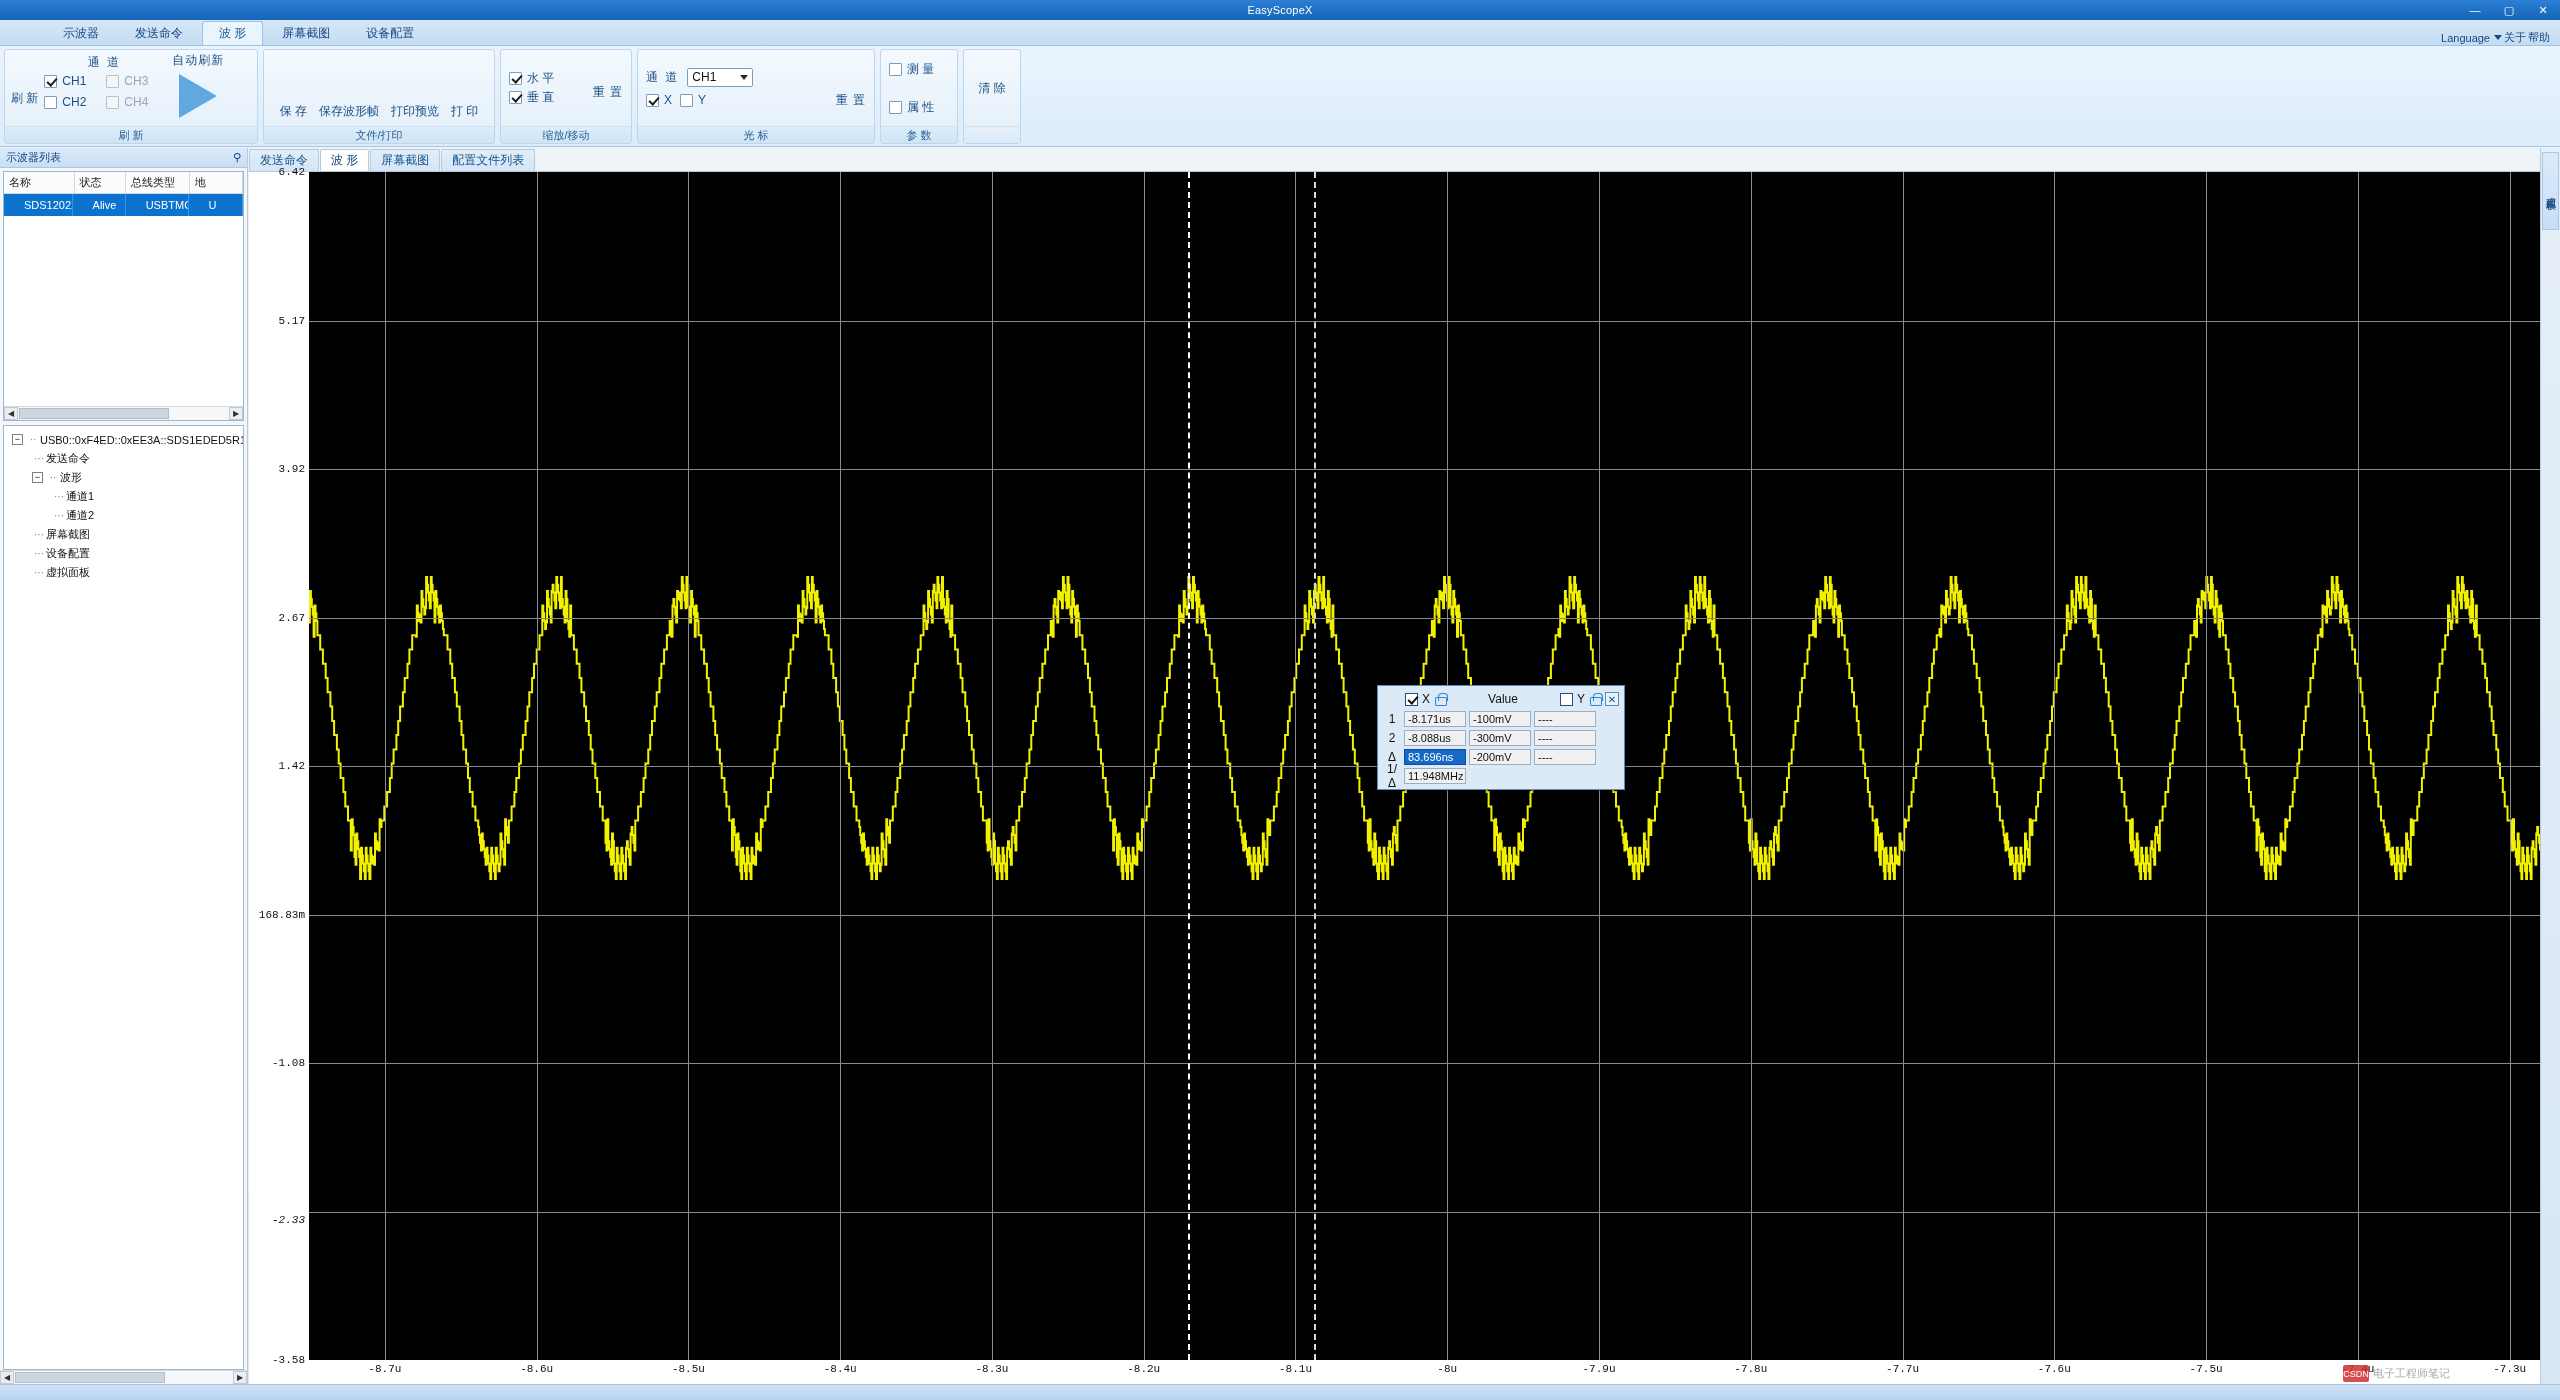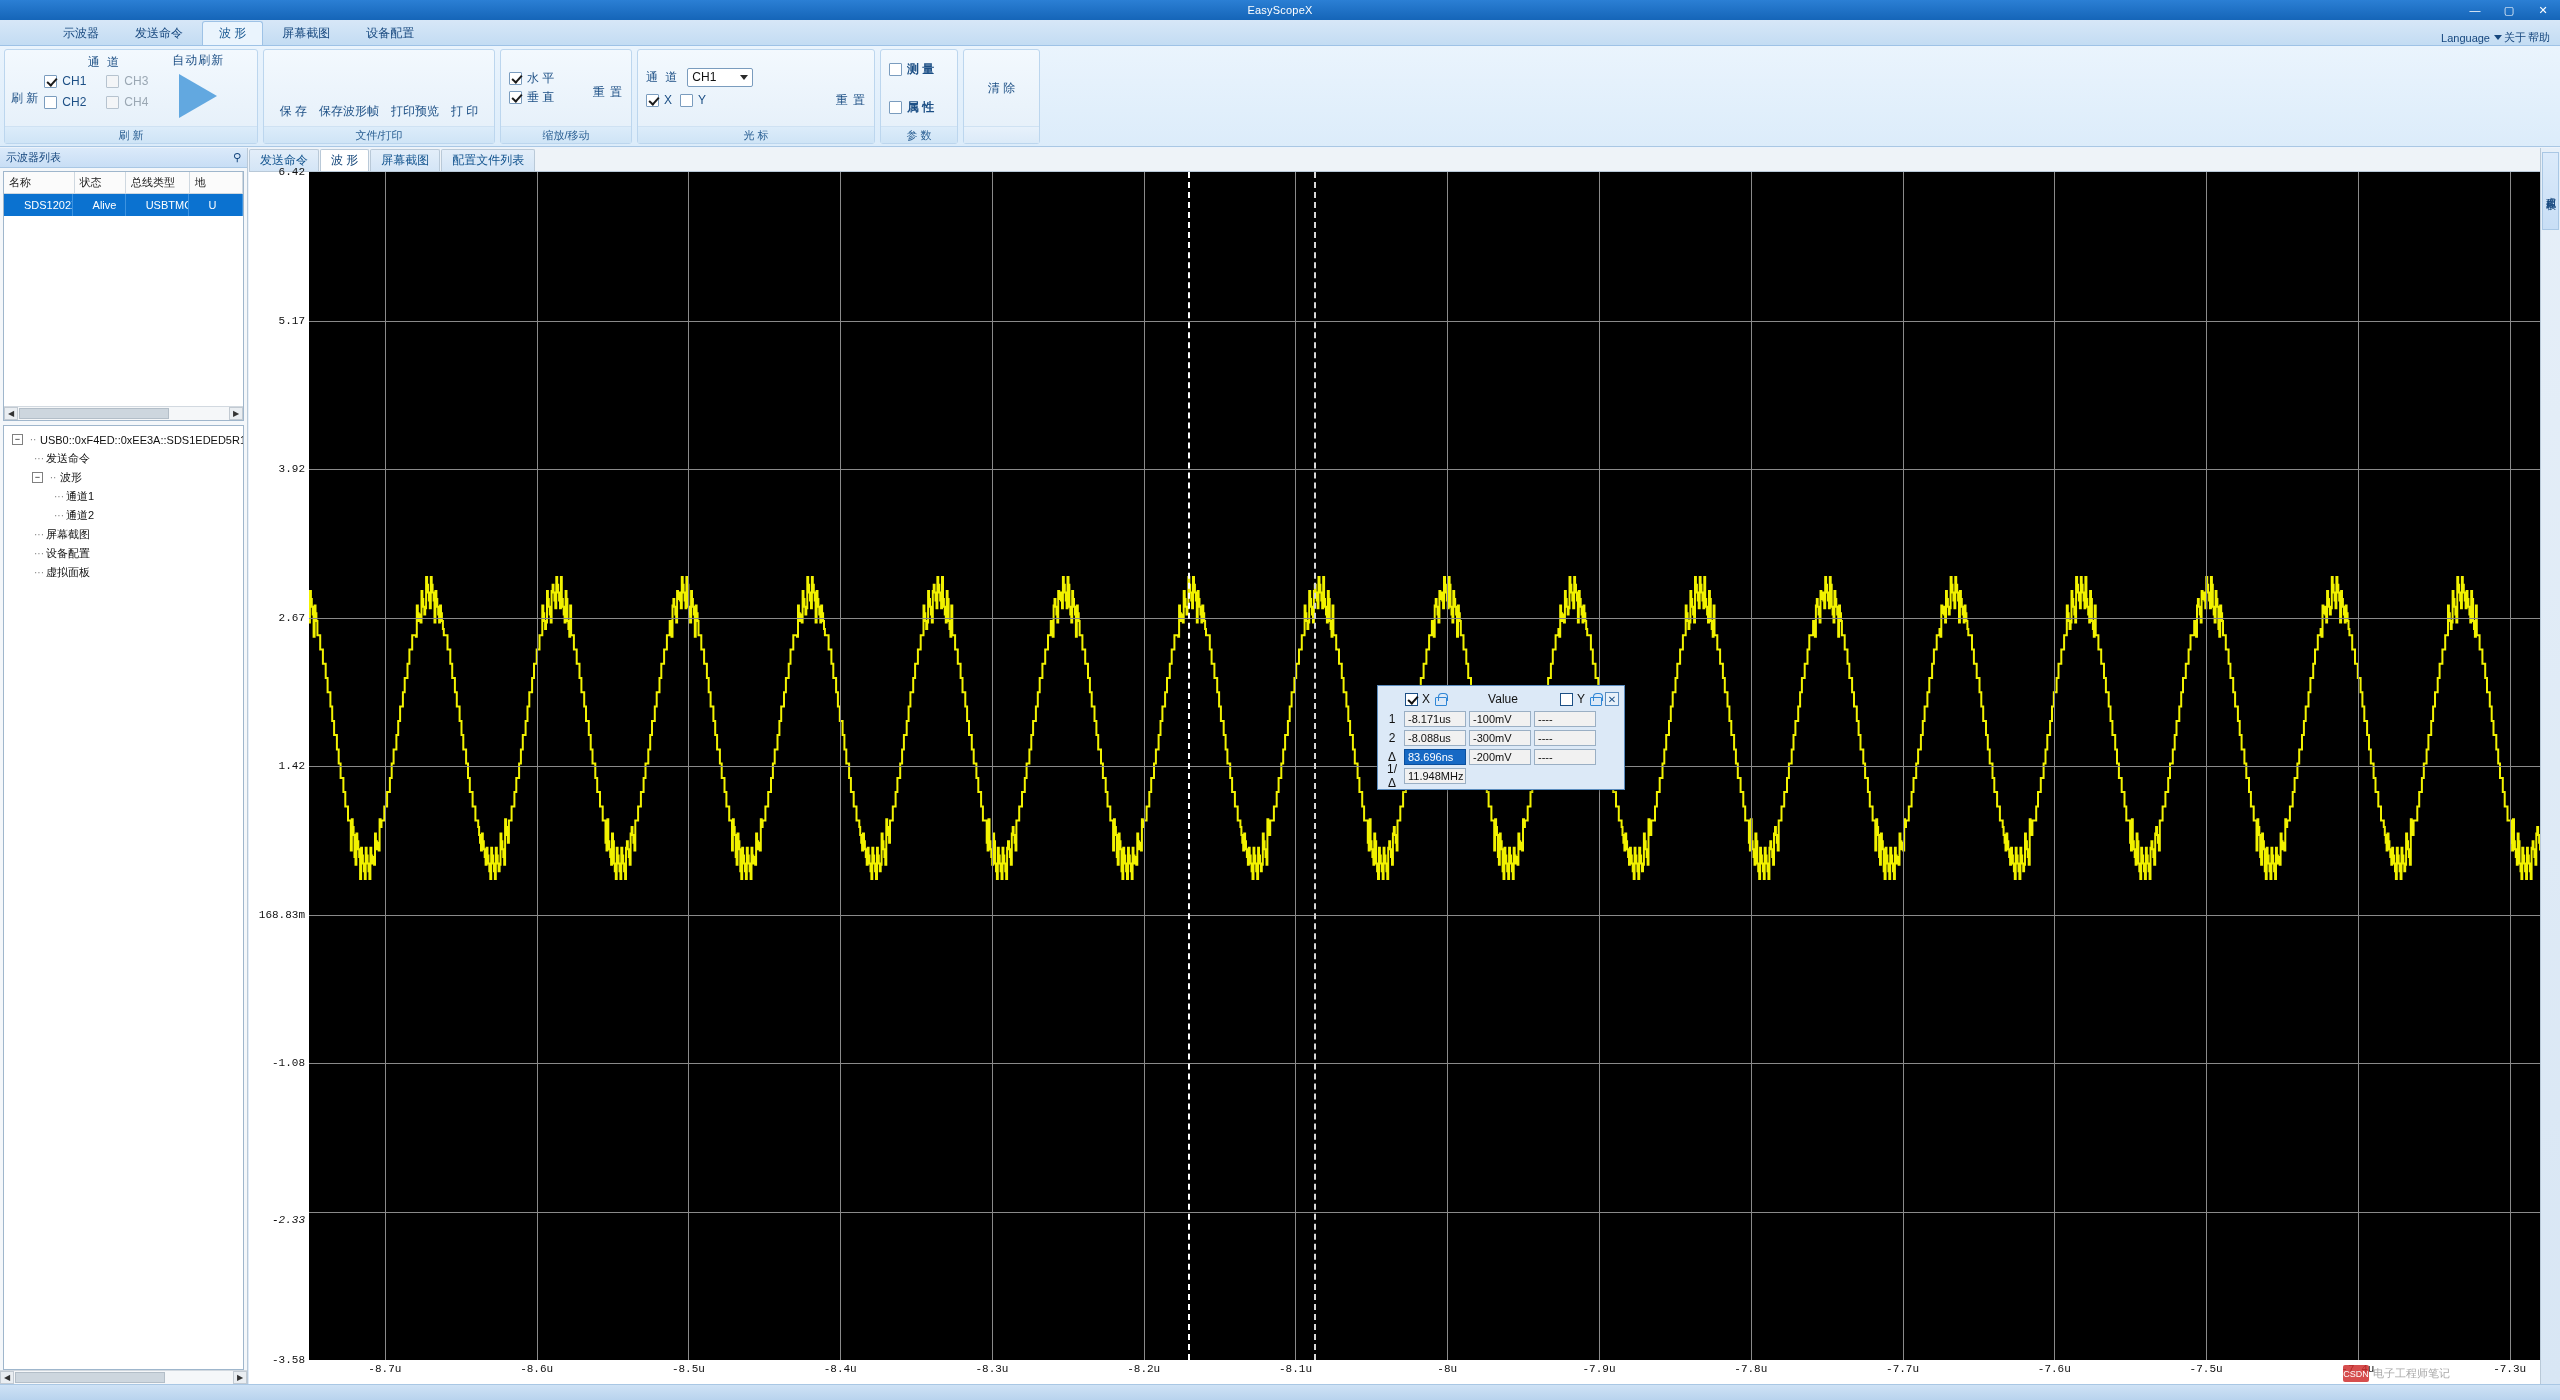--- a/index.html
+++ b/index.html
@@ -129,22 +129,22 @@
     display: flex; align-items: center; padding: 0 4px; font-size: 12px; color: #111;
     position: relative; border-radius: 2px;
   }
   .combo .cv { flex: 1; }
   .combo .arrow {
     width: 0; height: 0; border-left: 4px solid transparent; border-right: 4px solid transparent;
     border-top: 5px solid #2a2a2a;
   }
 
   .grp-param { width: 78px; }
-  .grp-param .rgbody { flex-direction: column; align-items: flex-start; justify-content: center; gap: 21px; padding-left: 8px; font-weight: bold;}
-  .grp-clear { width: 77px; }
+  .grp-param .rgbody { flex-direction: column; align-items: flex-start; justify-content: center; gap: 21px; padding-left: 8px;}
+  .grp-clear { width: 58px; }
   .grp-clear .rgbody { align-items: center; justify-content: center; }
   .grp-clear .rglabel { background: linear-gradient(#e7f1fb,#dbeaf8); }
 
   
   .leftdock {
     position: absolute; left: 0; top: 148px; width: 248px; height: 1236px;
     background: #f4f7fa; border-right: 1px solid #b9c9d8;
     display: flex; flex-direction: column;
   }
   .dock-caption {

